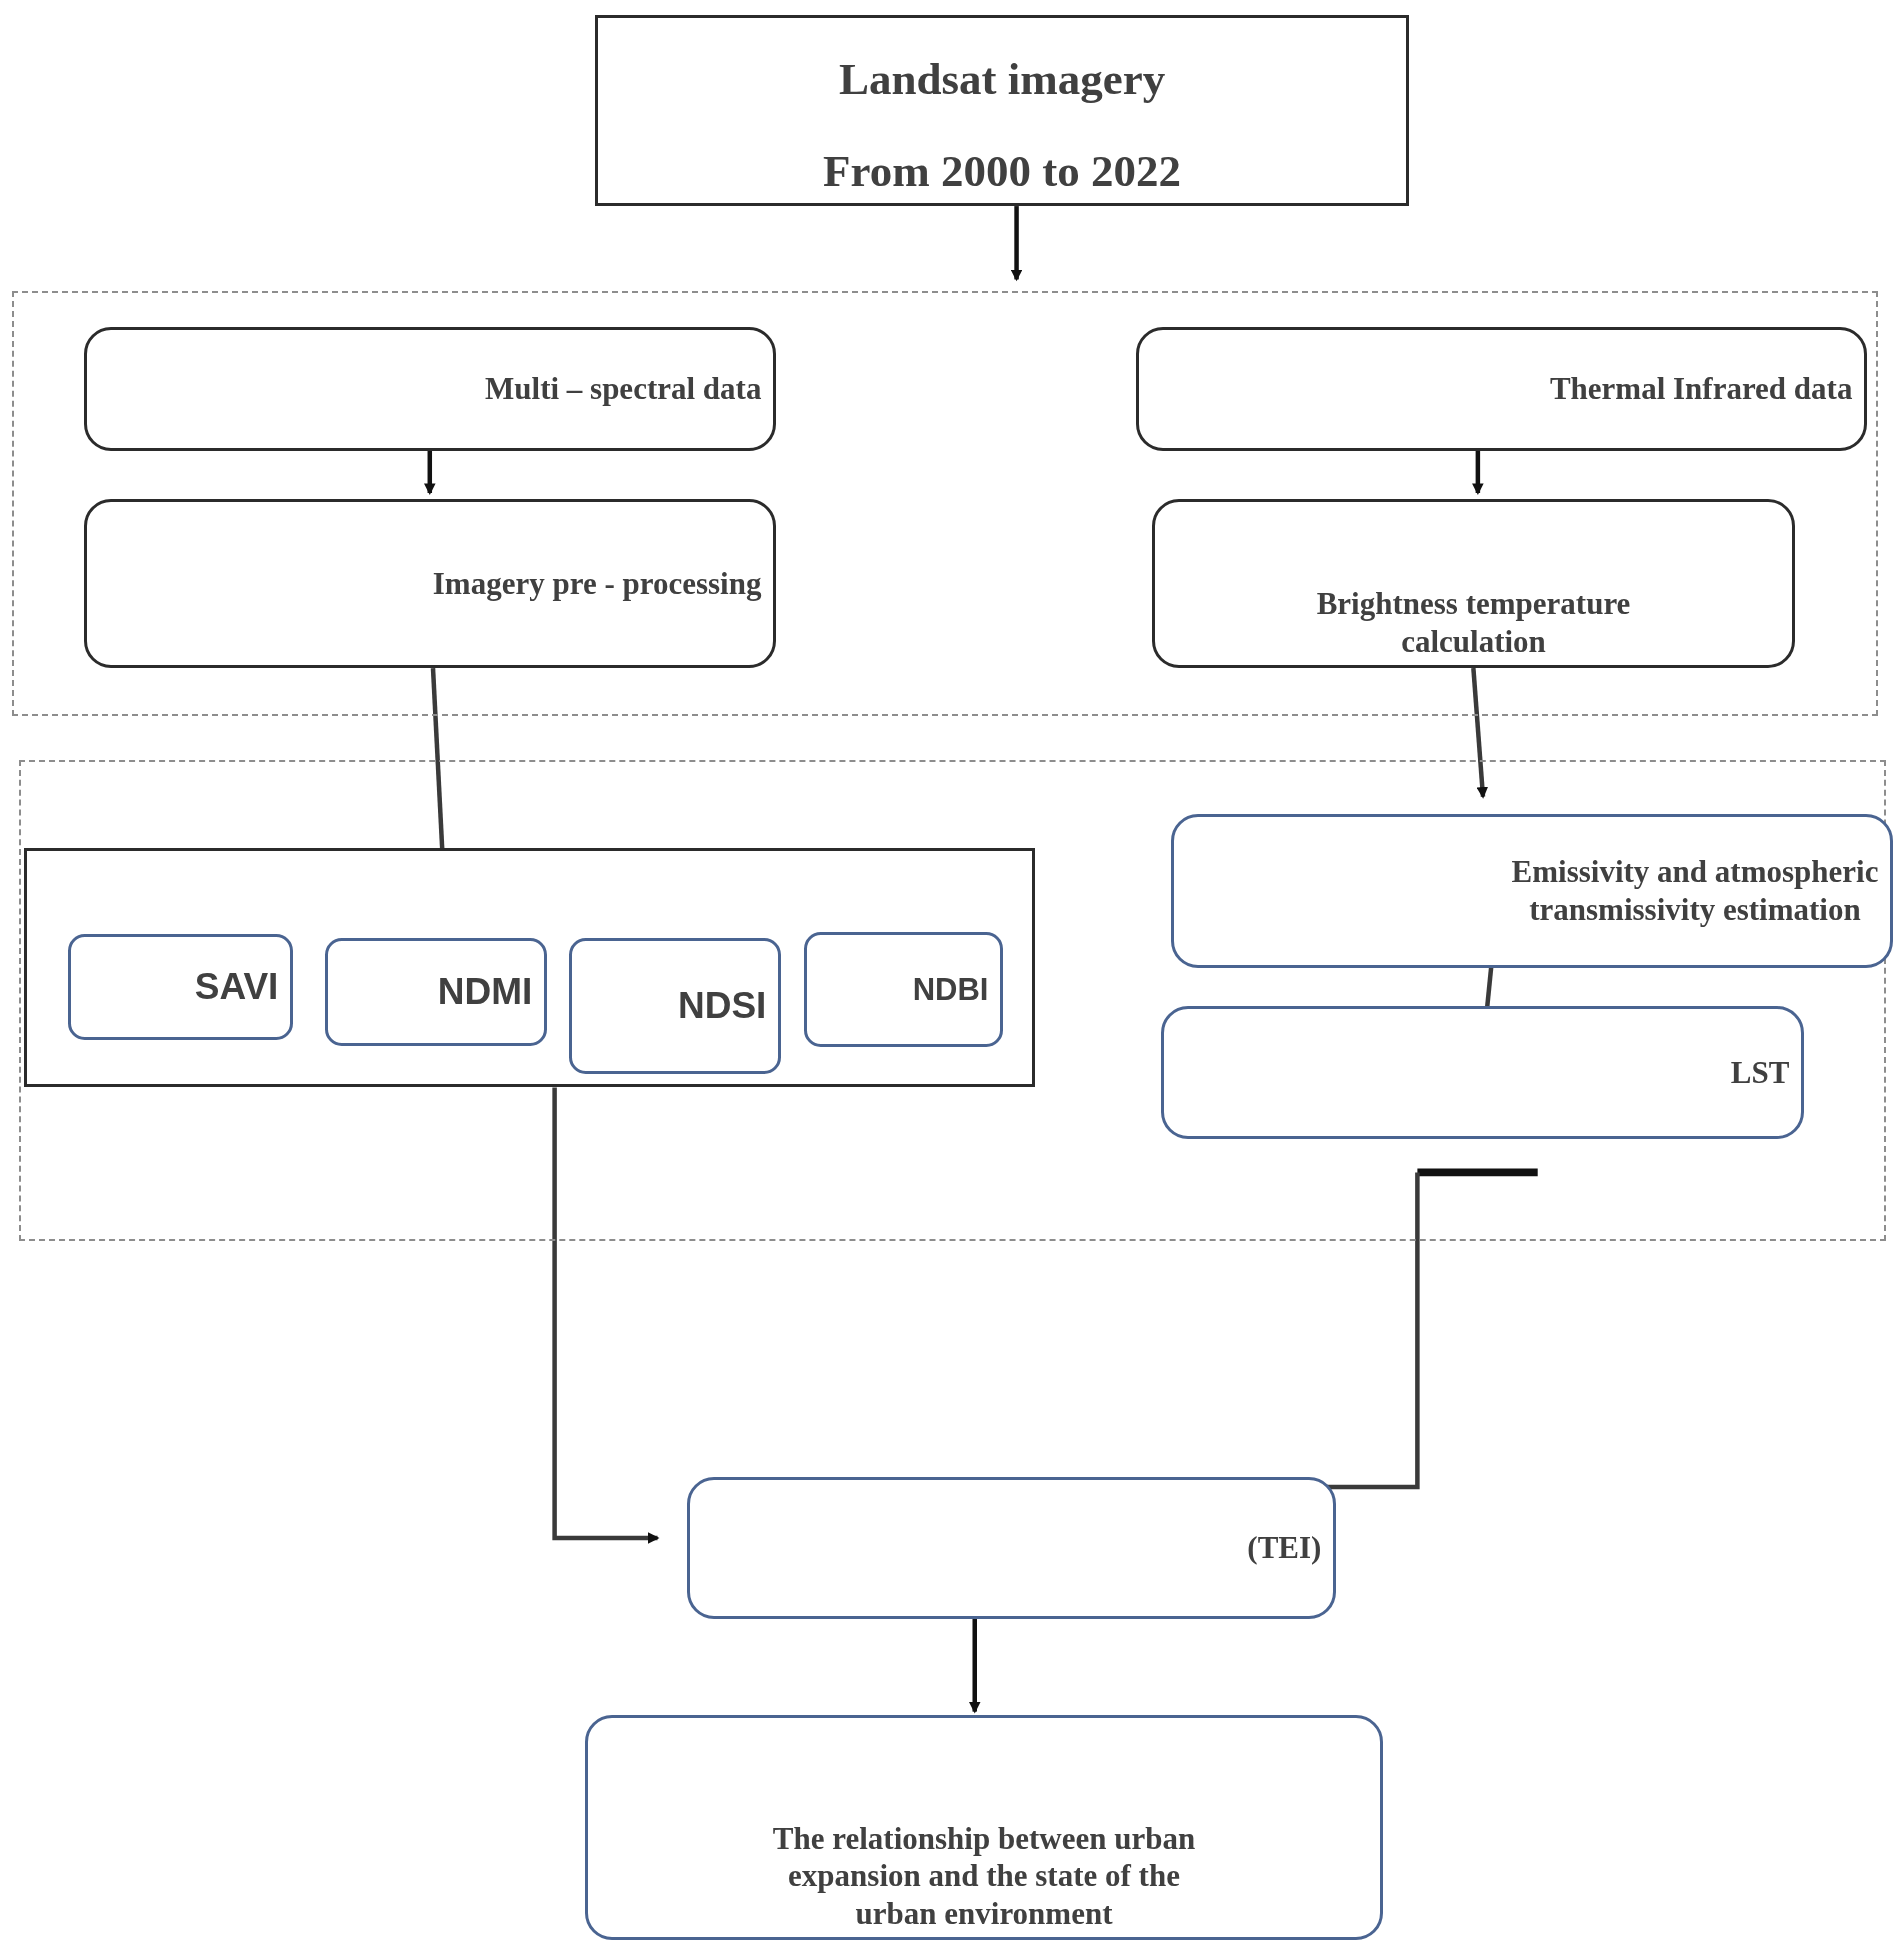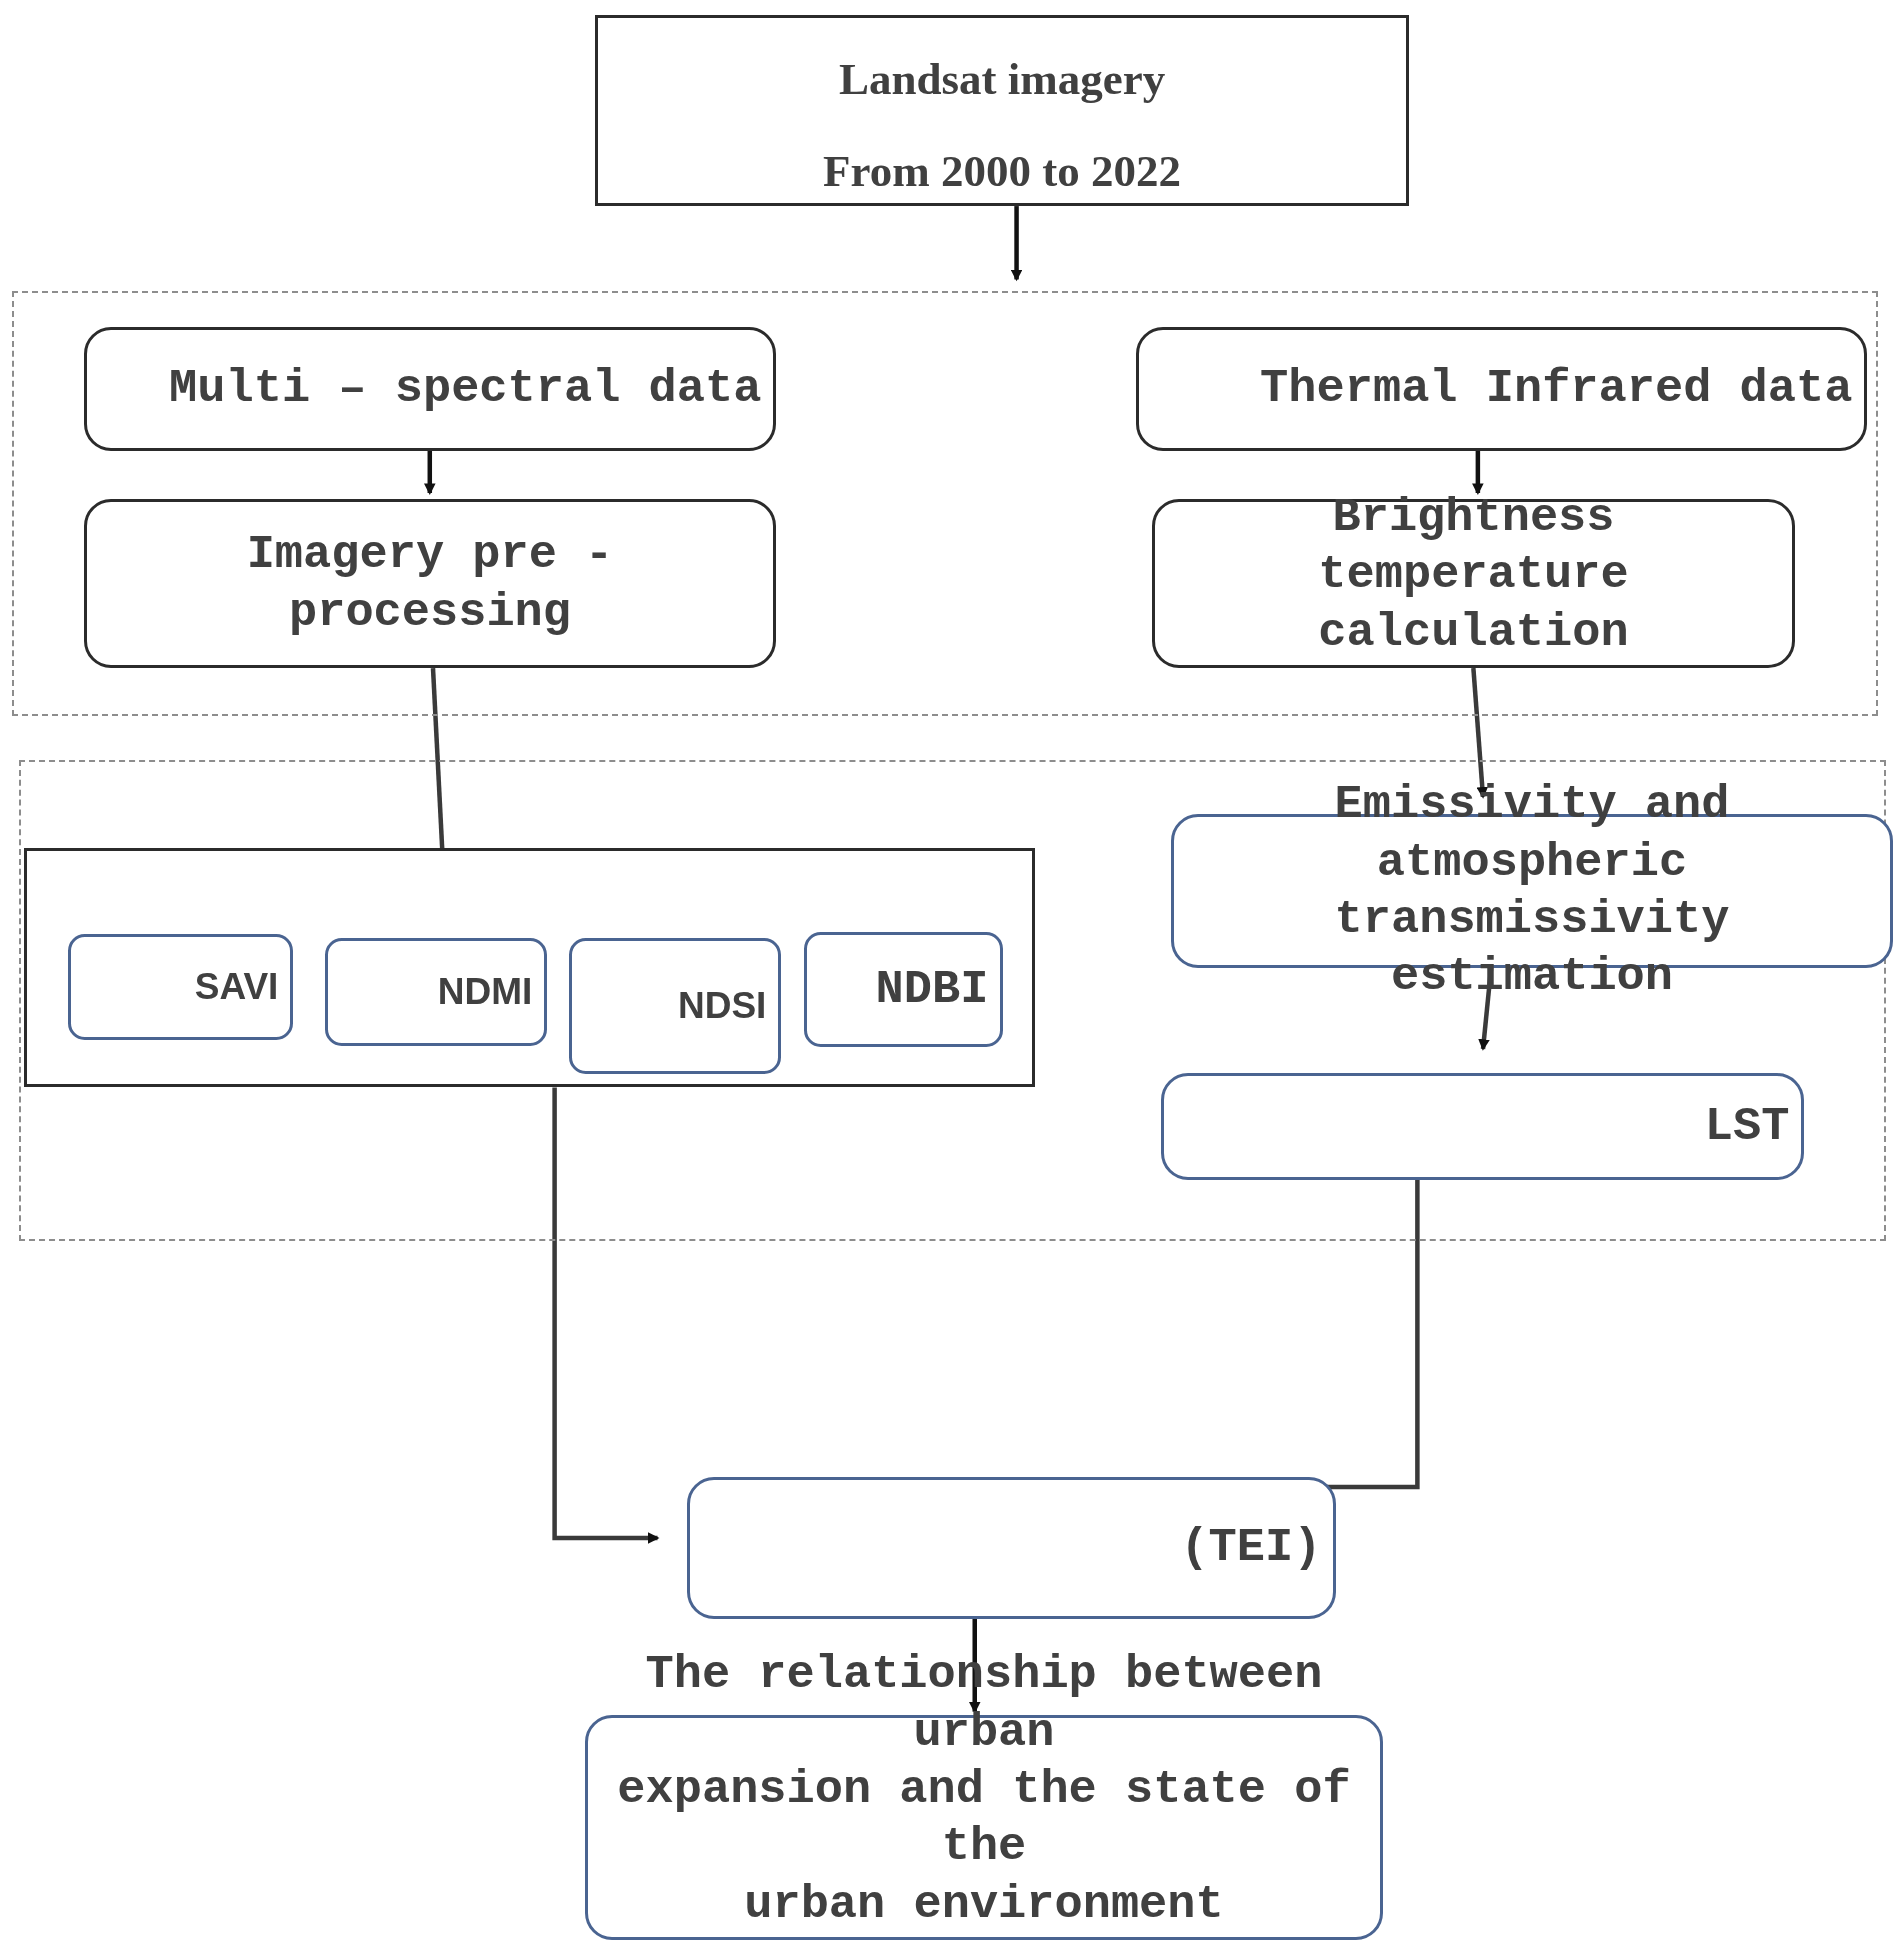--- a/index.html
+++ b/index.html
@@ -68,21 +68,21 @@
     font-weight: bold;
   }
   .container-sharp {
     position: absolute;
     box-sizing: border-box;
     border: 3.2px solid #2b2b2b;
     background: #ffffff;
   }
 
   .t-70 { font-size: 45px; }
-  .t-62 { font-size: 47px; font-family: Liberation Mono, monospace; }
+  .t-62 { font-size: 31px; }
   .t-58 { font-size: 37px; }
 
   .line2 { display: block; }
   .gap-line { height: 37px; }
 </style>
 </head>
 <body>
 
 <div id="canvas">
 
@@ -182,21 +182,21 @@
     <span>NDBI</span>
   </div>
 
   <div class="node node-round-blue t-62" style="left:1171px; top:814px; width:722px; height:154px;">
     <div style="display:flex; flex-direction:column;">
       <span class="line2">Emissivity and atmospheric</span>
       <span class="line2">transmissivity estimation</span>
     </div>
   </div>
 
-  <div class="node node-round-blue t-62" style="left:1161px; top:1073px; width:643px; height:107px;">
+  <div class="node node-round-blue t-62" style="left:1161px; top:1006px; width:643px; height:133px;">
     <span>LST</span>
   </div>
 
   <div class="node node-round-blue t-62" style="left:687px; top:1477px; width:649px; height:142px;">
     <span>(TEI)</span>
   </div>
 
   <div class="node node-round-blue t-62" style="left:585px; top:1715px; width:798px; height:225px; flex-direction:column;">
     <span class="line2">The relationship between urban</span>
     <span class="line2">expansion and the state of the</span>

